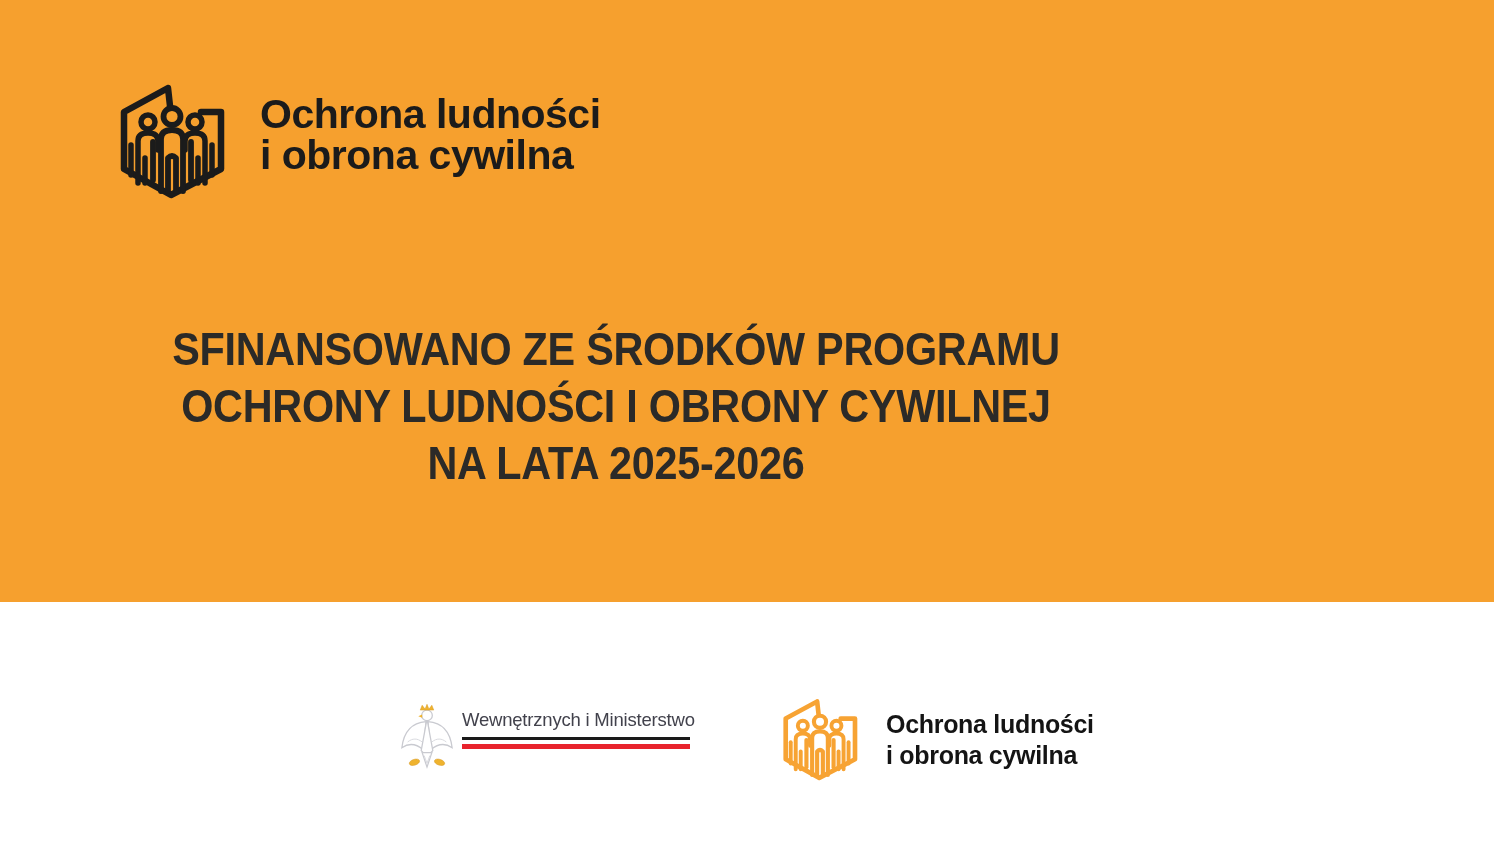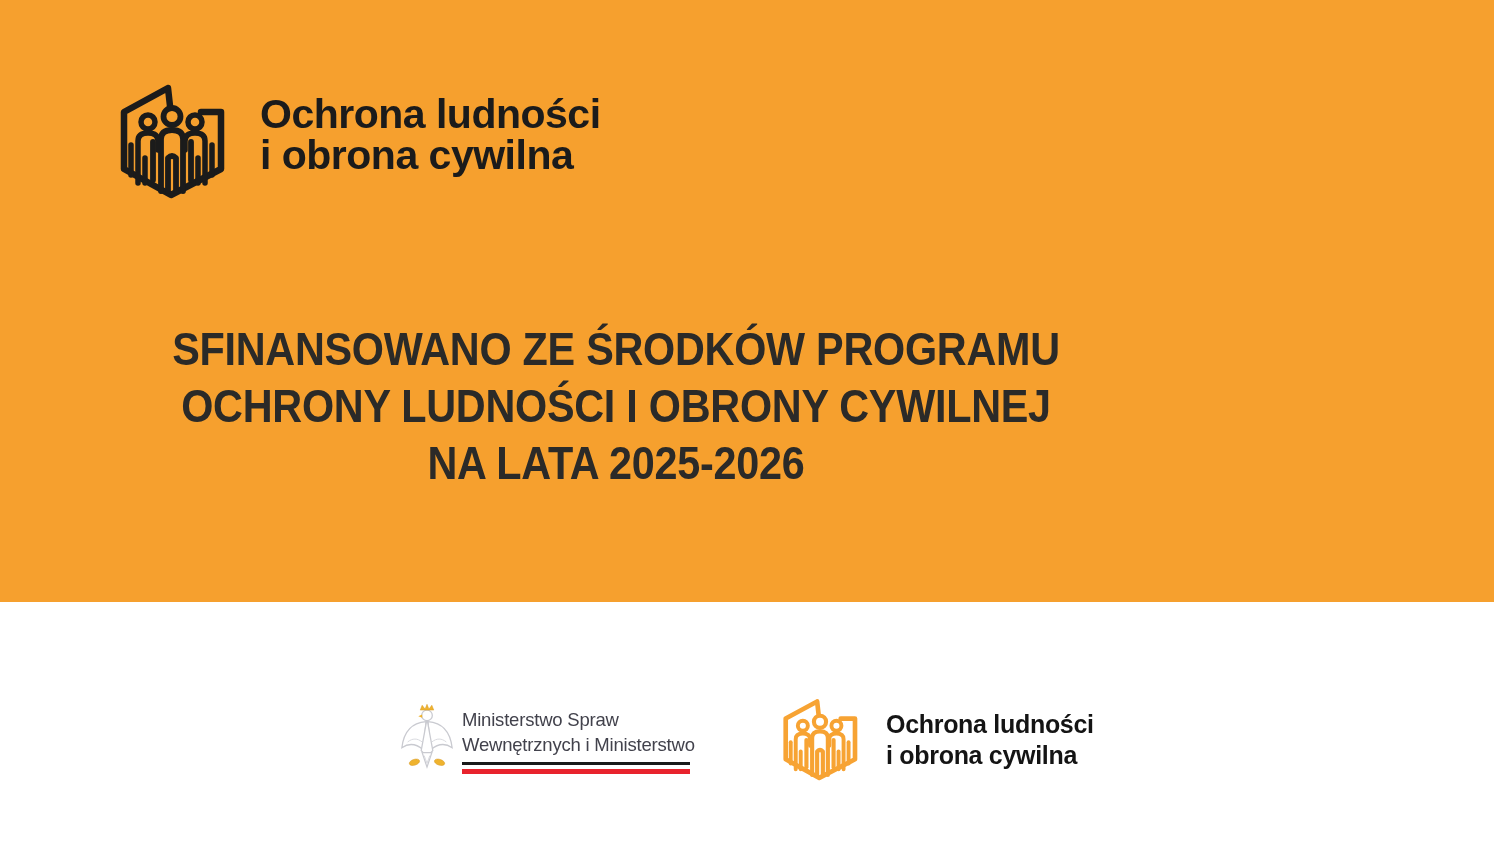--- a/index.html
+++ b/index.html
@@ -134,21 +134,20 @@
       </g>
       <path d="M23 7 L25 2 L28 6 L30 1 L32 6 L35 2 L37 7 Z" fill="var(--eagle-gold)" stroke="#D79B28" stroke-width="0.5"></path>
       <path d="M25 11.5 L21 13.5 L25 15 Z" fill="var(--eagle-gold)"></path>
       <g fill="var(--eagle-gold)" stroke="#D79B28" stroke-width="0.5">
         <ellipse cx="17" cy="61" rx="5.5" ry="3" transform="rotate(-18 17 61)"></ellipse>
         <ellipse cx="43" cy="61" rx="5.5" ry="3" transform="rotate(18 43 61)"></ellipse>
       </g>
     </svg>
     <div class="ministry-col">
       <div class="ministry-text">
-        <div>Ministerstwo Spraw</div>
         <div>Wewnętrznych i Ministerstwo</div>
       </div>
       <div class="flag-bar">
         <div class="flag-line-black"></div>
         <div class="flag-gap"></div>
         <div class="flag-line-red"></div>
       </div>
     </div>
   </div>
 

